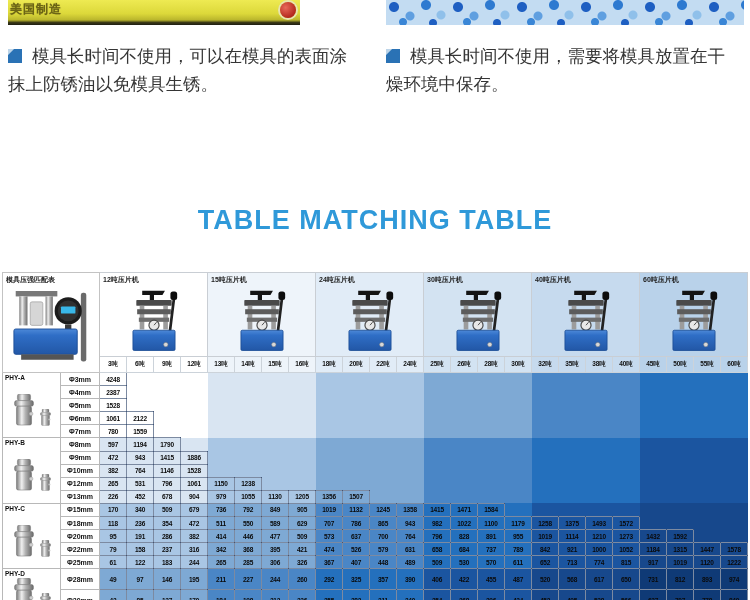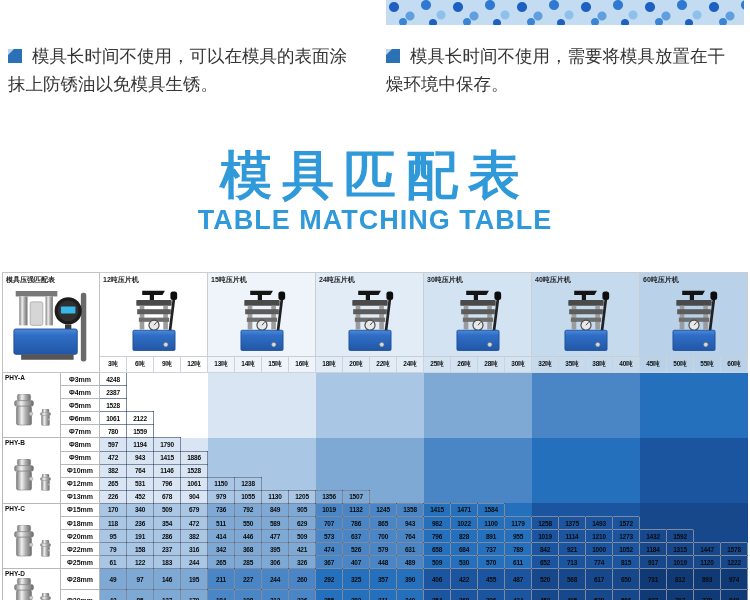--- a/index.html
+++ b/index.html
@@ -116,26 +116,29 @@
       <rect x="5" y="0" width="14" height="7" rx="2" fill="url(#gSilver)" stroke="#777" stroke-width="0.5"></rect>
       <rect x="2" y="7" width="20" height="6" rx="2" fill="url(#gSilver)" stroke="#666" stroke-width="0.5"></rect>
       <rect x="4" y="13" width="16" height="20" rx="2" fill="url(#gSilver)" stroke="#666" stroke-width="0.5"></rect>
       <circle cx="19.5" cy="21" r="2" fill="#cfcfcf" stroke="#8a8a8a" stroke-width="0.4"></circle>
     </symbol>
   </defs>
 </svg>
 
 <div id="page">
 
+  <div id="banner-left" class="banner">
+    <span class="cap">美国制造</span>
+    <span class="sticker"></span>
+  </div>
   <div id="banner-right" class="banner"></div>
 
   <div id="note-left" class="note"><span class="bullet"></span><span>模具长时间不使用，可以在模具的表面涂抹上防锈油以免模具生锈。</span></div>
   <div id="note-right" class="note"><span class="bullet"></span><span>模具长时间不使用，需要将模具放置在干燥环境中保存。</span></div>
 
-  <div id="title-zh">模具匹配表</div>
   <div id="title-en">TABLE MATCHING TABLE</div>
 
   <table id="match-table">
     <colgroup id="cols">
       <col style="width:58px">
         <col style="width:39px">
     <col style="width: 27px;">
         <col style="width: 27px;">
         <col style="width: 27px;">
         <col style="width: 27px;">

